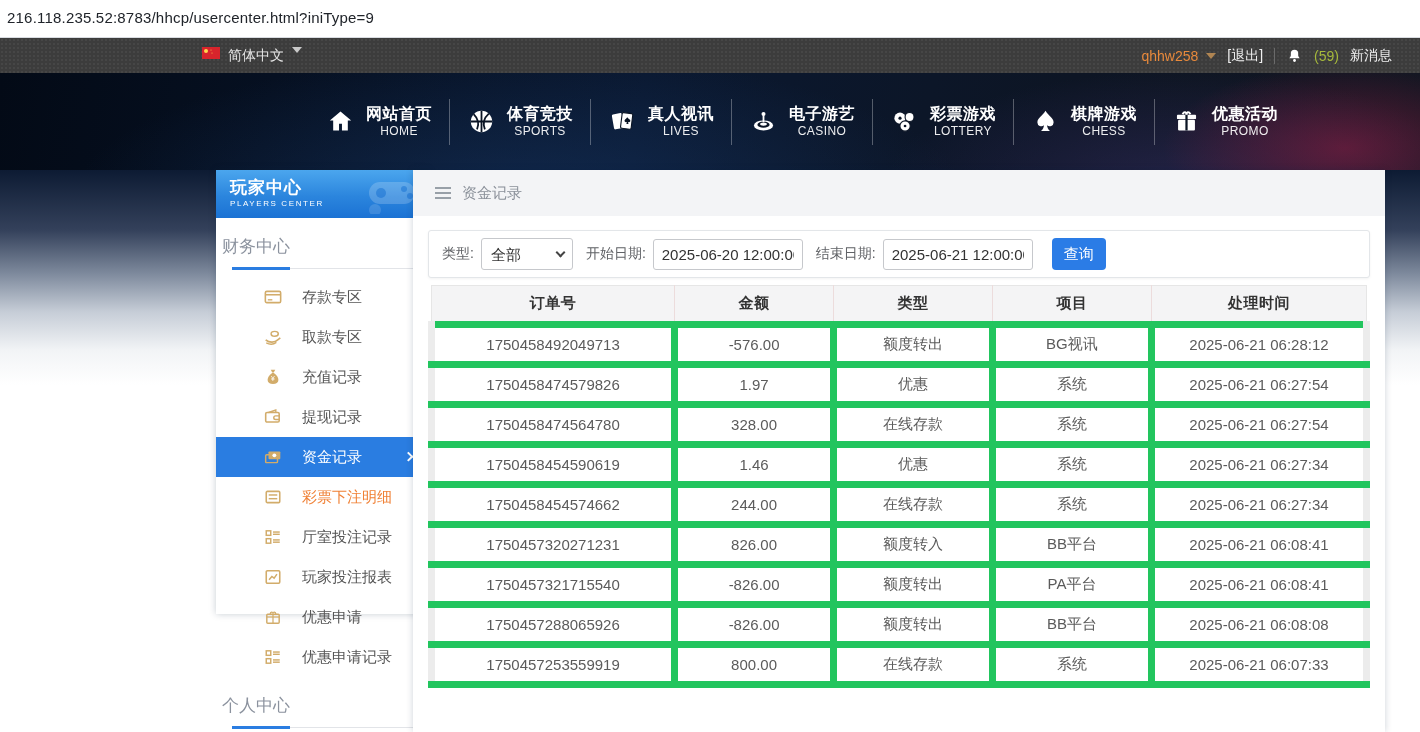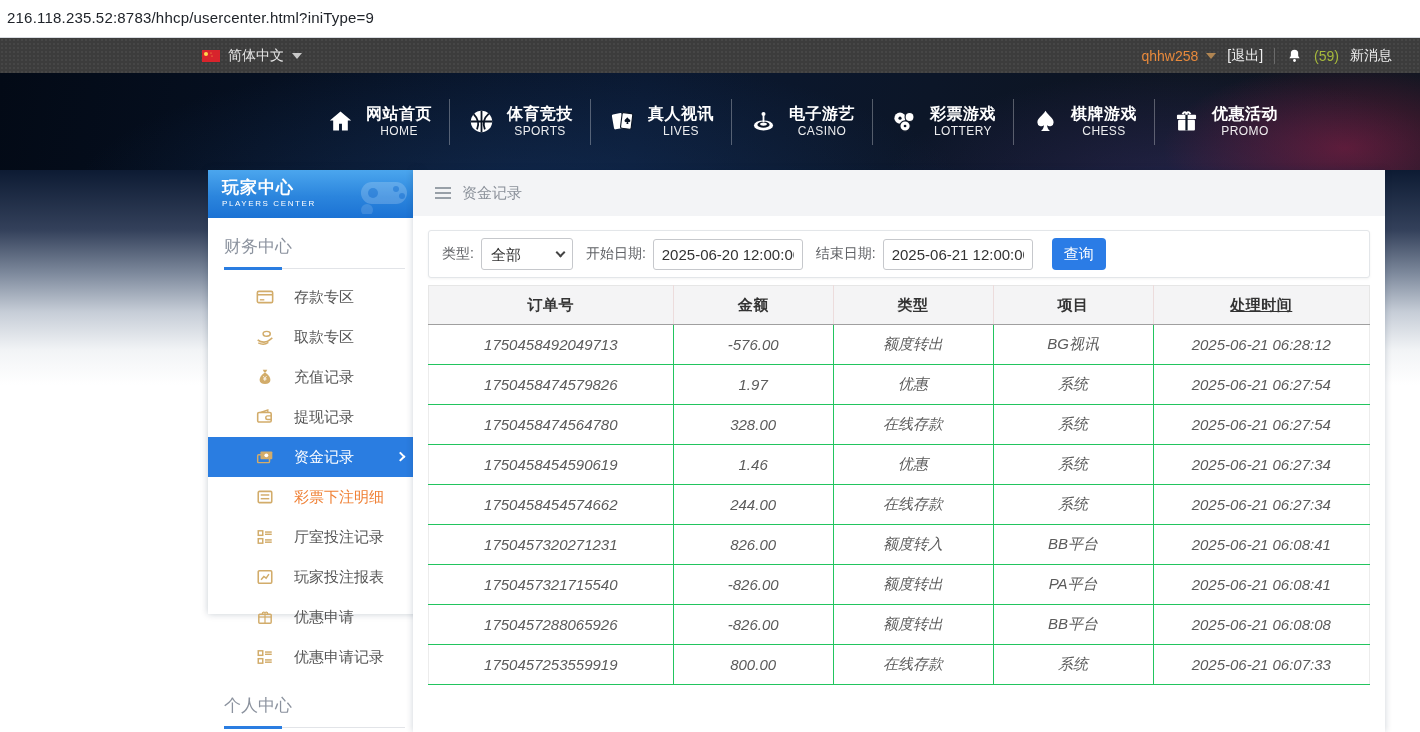--- a/index.html
+++ b/index.html
@@ -8,21 +8,21 @@
 
   
   .url-bar { position:absolute; top:0; left:0; width:1420px; height:38px; background:#fff;
     border-bottom:1px solid #d9dce1; line-height:36px; padding-left:7px;
     font-size:15px; color:#20242a; letter-spacing:.2px; }
 
   
   .topbar { position:absolute; top:38px; left:0; width:1420px; height:35px; background:#3c3c3c;
     background-image:radial-gradient(rgba(255,255,255,.05) 1px, transparent 1px); background-size:4px 4px;
     display:flex; align-items:center; font-size:14px; color:#e6e6e6; }
-  .lang { margin-left:202px; display:flex; align-items:center; gap:8px; cursor:pointer; }
+  .lang { margin-left:202px; display:flex; gap:8px; cursor:pointer; }
   .flag { width:18px; height:12px; background:#d8242c; position:relative; display:inline-block; }
   .flag::after { content:''; position:absolute; left:2px; top:2px; width:4px; height:4px;
     background:#ffd84d; border-radius:50%; box-shadow:5px -1px 0 -1.5px #ffd84d, 6px 2px 0 -1.5px #ffd84d; }
   .caret-down { width:0; height:0; border-left:5px solid transparent; border-right:5px solid transparent;
     border-top:6px solid #c9c9c9; display:inline-block; }
   .user-area { margin-left:auto; margin-right:28px; display:flex; align-items:center; gap:11px; }
   .username { color:#e98a3c; cursor:pointer; }
   .user-caret { border-top-color:#b08552; margin-left:-3px; }
   .logout { color:#f0f0f0; cursor:pointer; }
   .tb-divider { width:1px; height:16px; background:#6a6a6a; }
@@ -45,28 +45,28 @@
   .nav-text { text-align:center; }
   .nav-zh { font-size:16px; font-weight:bold; line-height:20px; letter-spacing:.5px; }
   .nav-en { font-size:12px; line-height:15px; color:rgba(255,255,255,.92); letter-spacing:.4px; }
   .nav-ic { width:30px; height:30px; display:flex; align-items:center; justify-content:center; }
 
   
   .hero-fade { position:absolute; top:170px; left:0; width:1420px; height:215px;
     background:linear-gradient(180deg,#0d1b33 0%, #34415b 28%, #7d899c 48%, #c6cdd7 66%, #f2f4f6 84%, #fff 100%); }
 
   
-  .sidebar { position:absolute; left:208px; top:170px; width:213px; height:444px; background:#fff;
+  .sidebar { position:absolute; left:216px; top:170px; width:213px; height:444px; background:#fff;
     box-shadow:0 0 7px rgba(10,30,60,.22); }
   .sb-header { height:48px; background:linear-gradient(180deg,#4ba6ee 0%,#2b85dd 55%,#1b72d4 100%);
     color:#fff; padding:7px 0 0 14px; position:relative; overflow:hidden; }
   .sb-title { font-size:17px; font-weight:bold; letter-spacing:1px; line-height:21px; }
   .sb-sub { font-size:8px; letter-spacing:1.6px; line-height:11px; }
   .sb-pad { position:absolute; right:6px; top:4px; opacity:.55; }
-  .sb-section { padding:17px 16px 0; color:#8b929e; font-size:17px; }
+  .sb-section { padding:17px 6px 0; color:#8b929e; font-size:17px; }
   .sb-line { margin:10px 16px 8px; height:1px; background:#e2e4e8; position:relative; }
   .sb-line::before { content:''; position:absolute; left:0; top:-1px; width:58px; height:3px; background:#2a7de1; }
   .sb-item { height:40px; display:flex; align-items:center; padding-left:48px; gap:20px;
     font-size:15px; color:#555; cursor:pointer; position:relative; }
   .sb-item .sb-ic { width:18px; height:18px; display:flex; align-items:center; justify-content:center; }
   .sb-item.active { background:#2a7de1; color:#fff; }
   .sb-item.active .chev { position:absolute; right:17px; top:50%; width:7px; height:7px;
     border-top:2px solid #fff; border-right:2px solid #fff; transform:translateY(-55%) rotate(45deg); }
   .sb-item.orange { color:#f08136; }
 
@@ -90,23 +90,23 @@
     border-right:2px solid #444; border-bottom:2px solid #444; transform:rotate(45deg); pointer-events:none; }
   .f-input { width:150px; height:31px; border:1px solid #c6c8cc; border-radius:3px; padding:0 8px;
     font-size:15px; color:#333; margin-right:13px; font-family:inherit; }
   .search-btn { margin-left:6px; width:54px; height:32px; background:#2b7ce6; color:#fff;
     border:none; border-radius:4px; font-size:15px; cursor:pointer; font-family:inherit; }
 
   .tbl-wrap { margin:7px 15px 0;border-radius:10px; }
   table { width:100%; border-collapse:collapse; table-layout:fixed; font-size:15px; }
   th { height:39px; background:#f4f4f5; color:#333; font-weight:600; letter-spacing:.5px;
     border:1px solid #ecdcdc; border-top-color:#e6e6e6; border-bottom:1px solid #9f9f9f; }
-  th:first-child { border-left-color:#e6e6e6; } th:last-child { border-right-color:#e6e6e6;text-decoration:underline; }
-  td { height:40px; text-align:center; color:#5b5b5b; background:#fff; border:1px solid #22c55e;
-    white-space:nowrap; overflow:hidden;font-style:italic; }
+  th:first-child { border-left-color:#e6e6e6; } th:last-child { border-right-color:#e6e6e6; }
+  td { height:40px; text-align:center; color:#5b5b5b; background:#fff; border:7px solid #22c55e;
+    white-space:nowrap; overflow:hidden; }
   td:first-child { border-left-color:#ececec; } td:last-child { border-right-color:#ececec; }
 </style>
 </head>
 <body>
 
 <div class="url-bar">
   <span>216.118.235.52:8783/hhcp/usercenter.html?iniType=9</span>
 </div>
 
 <div class="topbar">

